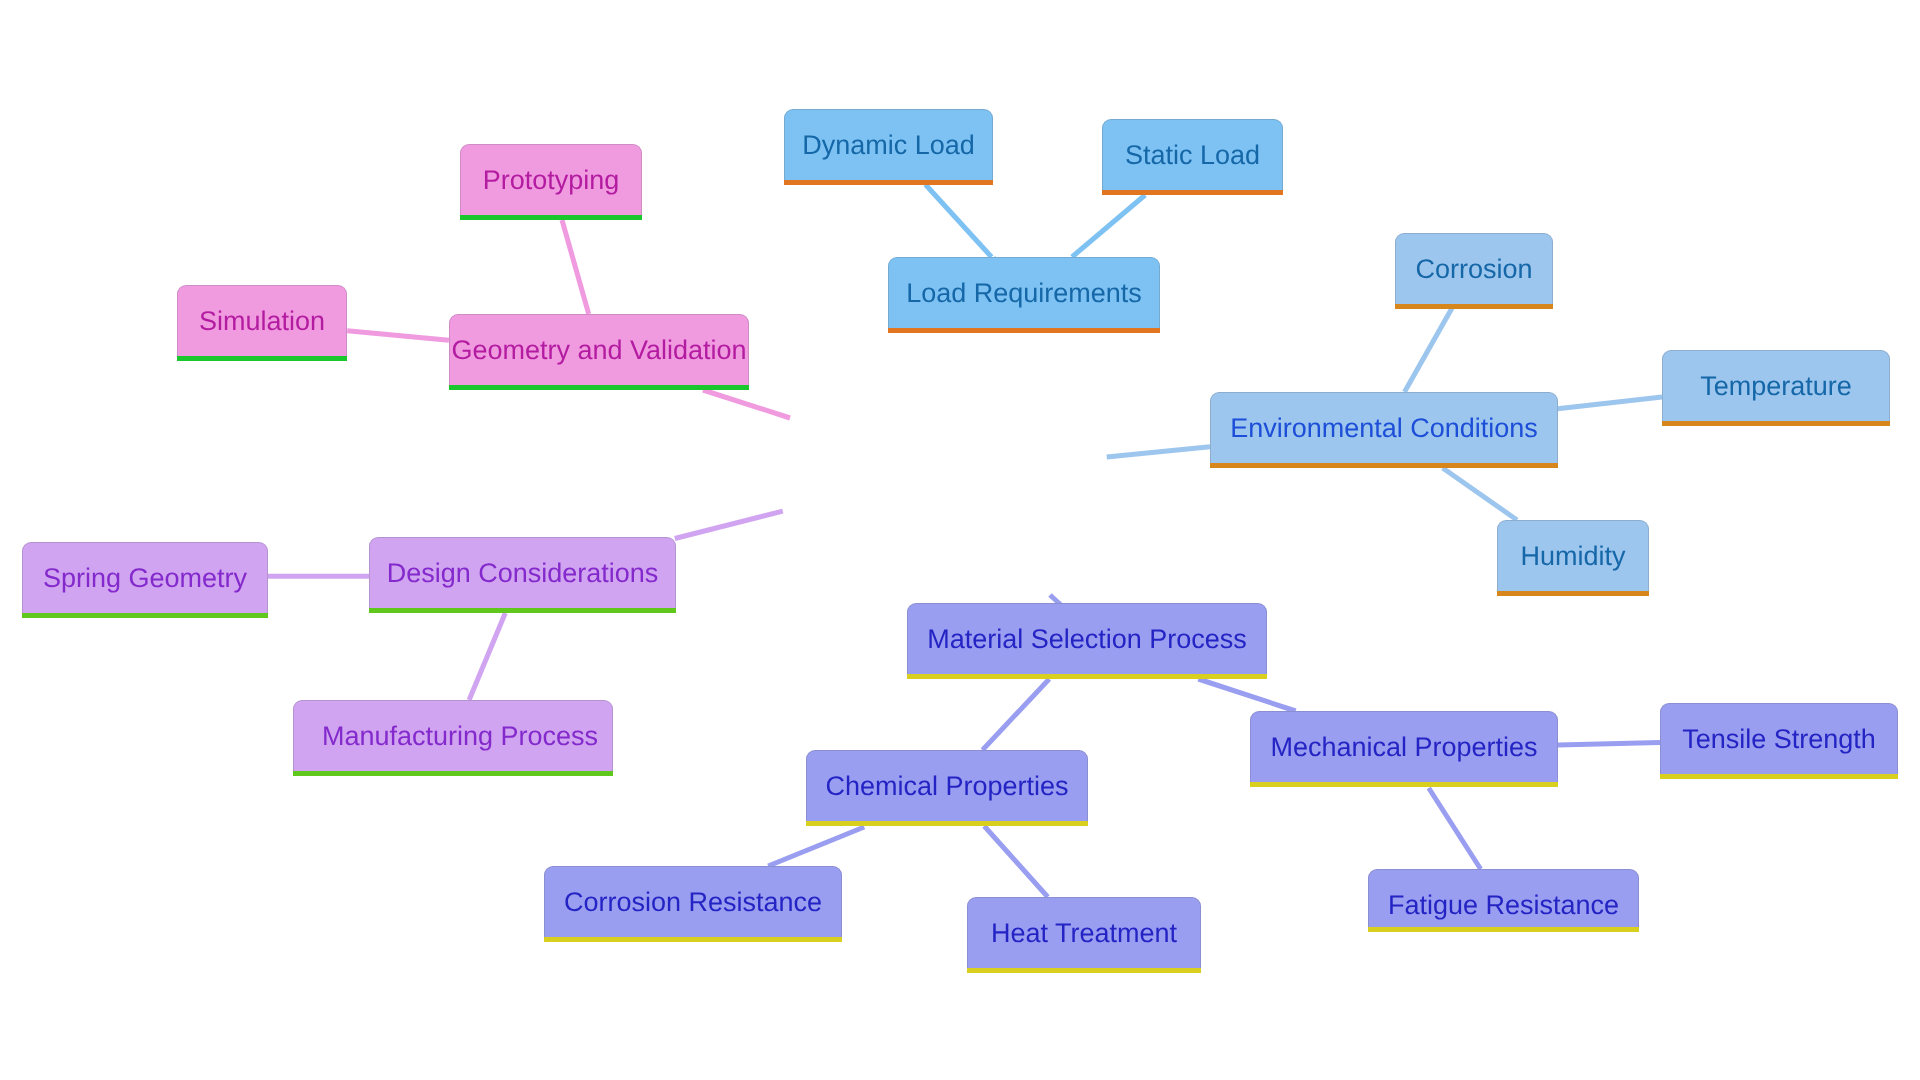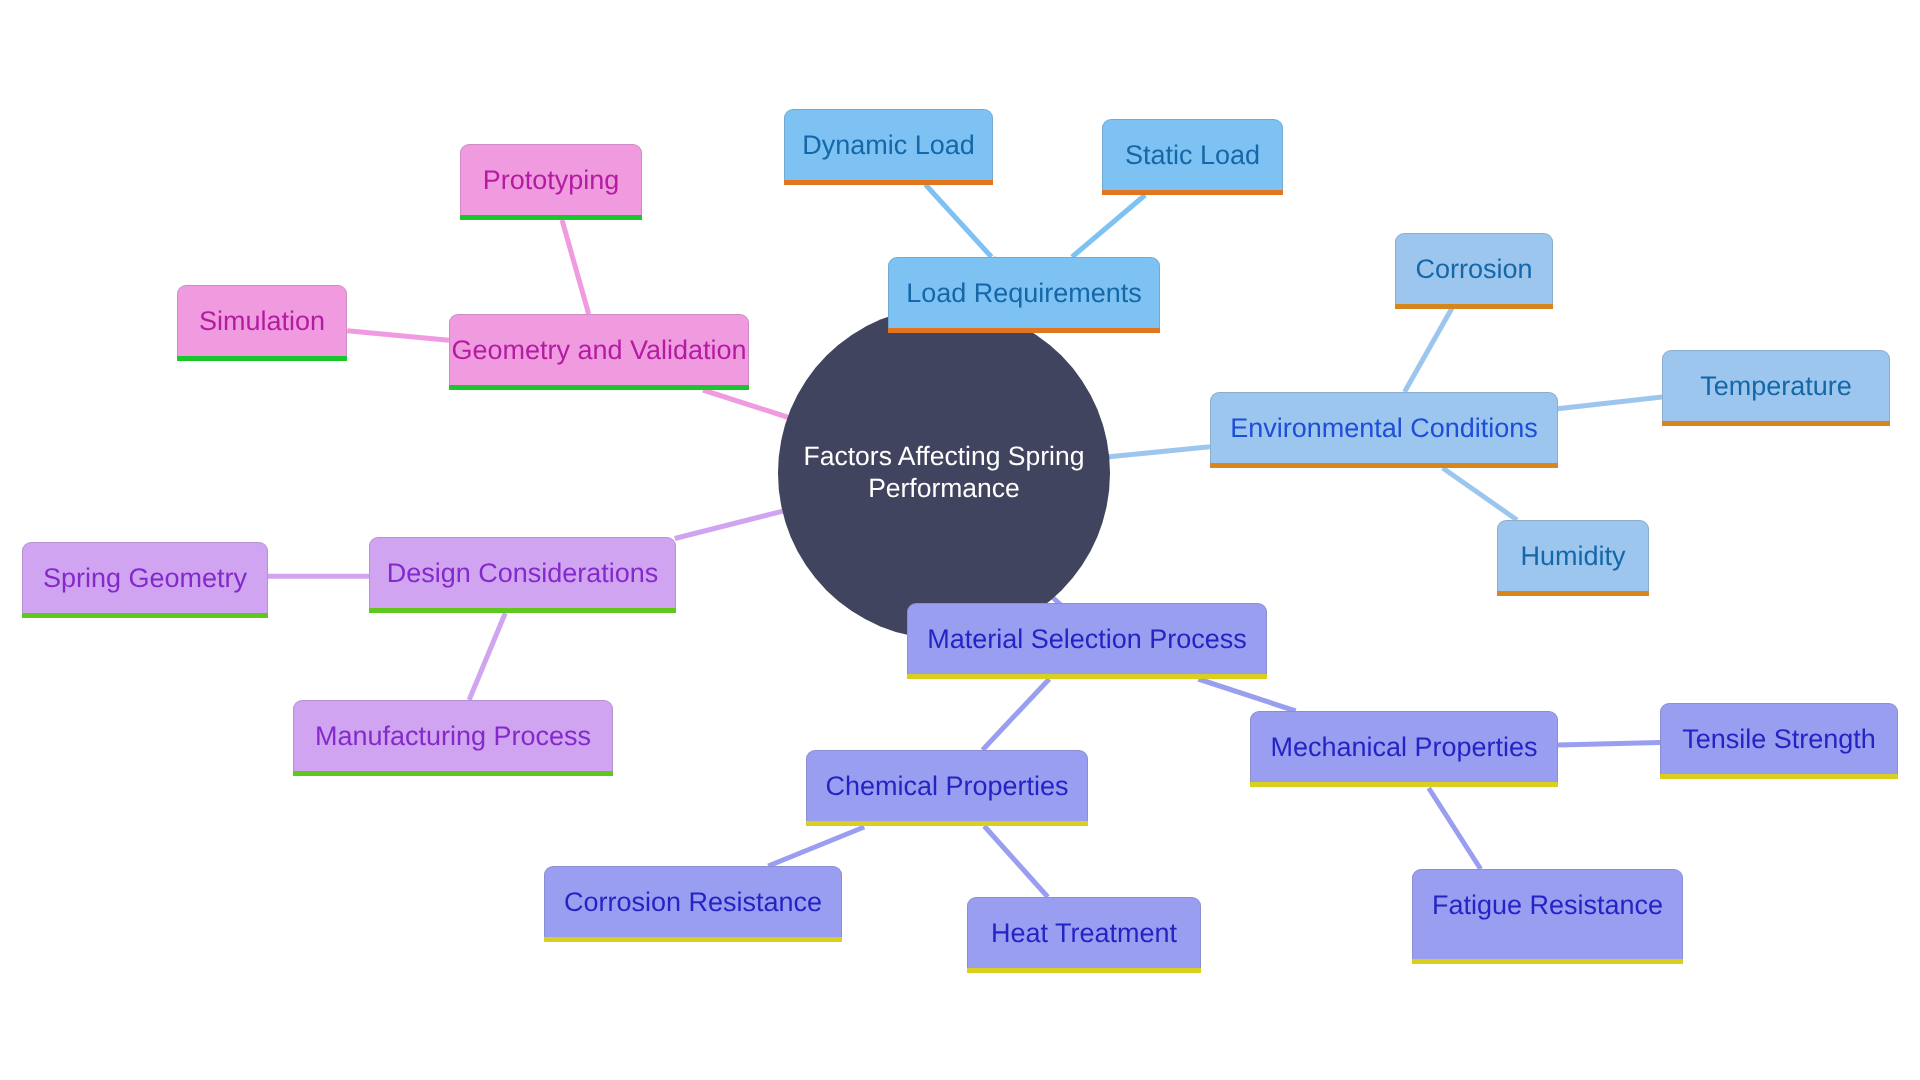--- a/index.html
+++ b/index.html
@@ -37,24 +37,20 @@
       <line x1="268" y1="576.3" x2="369" y2="576.3" stroke="#d0a4f0" stroke-width="5"></line>
       <line x1="505.3" y1="613" x2="469.1" y2="700" stroke="#d0a4f0" stroke-width="5"></line>
       <line x1="1050" y1="595" x2="1062" y2="606" stroke="#9a9ef0" stroke-width="5"></line>
       <line x1="1049.2" y1="679" x2="982.5" y2="750" stroke="#9a9ef0" stroke-width="5"></line>
       <line x1="1198.3" y1="679" x2="1295.7" y2="711" stroke="#9a9ef0" stroke-width="5"></line>
       <line x1="1558" y1="745" x2="1660" y2="742.5" stroke="#9a9ef0" stroke-width="5"></line>
       <line x1="1428.7" y1="788" x2="1480.6" y2="869" stroke="#9a9ef0" stroke-width="5"></line>
       <line x1="864.2" y1="827" x2="768.2" y2="866" stroke="#9a9ef0" stroke-width="5"></line>
       <line x1="984.2" y1="826" x2="1047.8" y2="897" stroke="#9a9ef0" stroke-width="5"></line>
     </svg>
-  <div id="root-node" style="left: 778.2px; top: 307.2px; width: 331.6px; height: 331.6px; background: rgb(64, 68, 94);">
-    <div class="root-label" style="font-size: 26.5px; color: rgb(255, 255, 255);">Factors Affecting Spring
-Performance</div>
-  </div>
   <div id="node-layer">
       <div class="node" style="left: 784px; top: 109px; width: 209px; height: 76px; background: rgb(125, 194, 242); border: 1px solid rgba(85, 85, 95, 0.22); border-radius: 9px 9px 0px 0px;">
         <div class="node-inner" style="height: 71px;">
           <span class="node-label" style="color: rgb(21, 103, 168); font-size: 27px;">Dynamic Load</span>
         </div>
         <span class="node-accent" style="background: rgb(226, 117, 31); height: 5px;"></span>
       </div>
       <div class="node" style="left: 1102px; top: 119px; width: 181px; height: 76px; background: rgb(125, 194, 242); border: 1px solid rgba(85, 85, 95, 0.22); border-radius: 9px 9px 0px 0px;">
         <div class="node-inner" style="height: 71px;">
           <span class="node-label" style="color: rgb(21, 103, 168); font-size: 27px;">Static Load</span>
@@ -115,21 +111,21 @@
         </div>
         <span class="node-accent" style="background: rgb(96, 200, 28); height: 5px;"></span>
       </div>
       <div class="node" style="left: 369px; top: 537px; width: 307px; height: 76px; background: rgb(208, 164, 240); border: 1px solid rgba(85, 85, 95, 0.22); border-radius: 9px 9px 0px 0px;">
         <div class="node-inner" style="height: 71px;">
           <span class="node-label" style="color: rgb(132, 41, 204); font-size: 27px;">Design Considerations</span>
         </div>
         <span class="node-accent" style="background: rgb(96, 200, 28); height: 5px;"></span>
       </div>
       <div class="node" style="left: 293px; top: 700px; width: 320px; height: 76px; background: rgb(208, 164, 240); border: 1px solid rgba(85, 85, 95, 0.22); border-radius: 9px 9px 0px 0px;">
-        <div class="node-inner" style="height: 71px;">
+        <div class="node-inner" style="height: 71px; padding-left: 7px;">
           <span class="node-label" style="color: rgb(132, 41, 204); font-size: 27px;">Manufacturing Process</span>
         </div>
         <span class="node-accent" style="background: rgb(96, 200, 28); height: 5px;"></span>
       </div>
       <div class="node" style="left: 907px; top: 603px; width: 360px; height: 76px; background: rgb(154, 158, 240); border: 1px solid rgba(85, 85, 95, 0.22); border-radius: 9px 9px 0px 0px;">
         <div class="node-inner" style="height: 71px;">
           <span class="node-label" style="color: rgb(36, 36, 196); font-size: 27px;">Material Selection Process</span>
         </div>
         <span class="node-accent" style="background: rgb(216, 207, 31); height: 5px;"></span>
       </div>
@@ -156,20 +152,20 @@
           <span class="node-label" style="color: rgb(36, 36, 196); font-size: 27px;">Corrosion Resistance</span>
         </div>
         <span class="node-accent" style="background: rgb(216, 207, 31); height: 5px;"></span>
       </div>
       <div class="node" style="left: 967px; top: 897px; width: 234px; height: 76px; background: rgb(154, 158, 240); border: 1px solid rgba(85, 85, 95, 0.22); border-radius: 9px 9px 0px 0px;">
         <div class="node-inner" style="height: 71px;">
           <span class="node-label" style="color: rgb(36, 36, 196); font-size: 27px;">Heat Treatment</span>
         </div>
         <span class="node-accent" style="background: rgb(216, 207, 31); height: 5px;"></span>
       </div>
-      <div class="node" style="left: 1368px; top: 869px; width: 271px; height: 95px; background: rgb(154, 158, 240); border: 1px solid rgba(85, 85, 95, 0.22); border-radius: 9px 9px 0px 0px; margin-left: 44px;">
+      <div class="node" style="left: 1368px; top: 869px; width: 271px; height: 63px; background: rgb(154, 158, 240); border: 1px solid rgba(85, 85, 95, 0.22); border-radius: 9px 9px 0px 0px;">
         <div class="node-inner" style="height: 71px;">
           <span class="node-label" style="color: rgb(36, 36, 196); font-size: 27px;">Fatigue Resistance</span>
         </div>
         <span class="node-accent" style="background: rgb(216, 207, 31); height: 5px;"></span>
       </div>
     </div>
 </div>
 
 </body></html>

